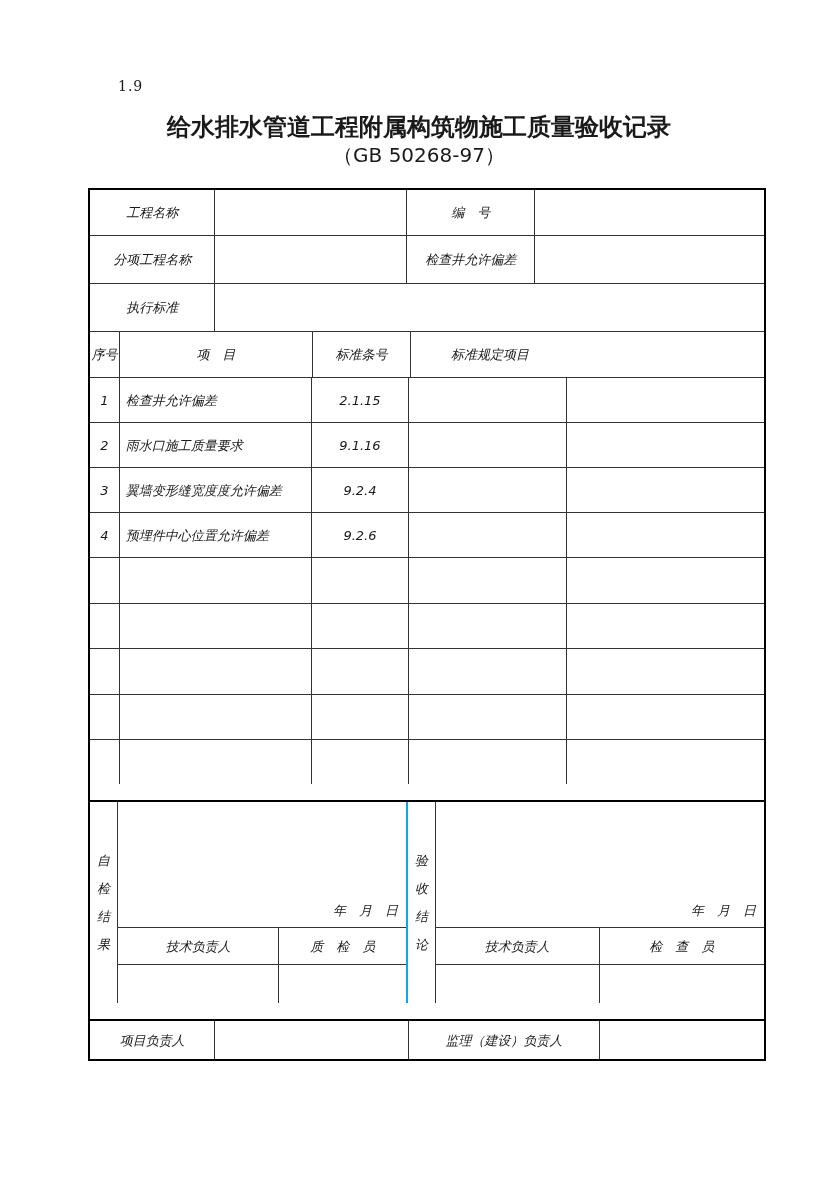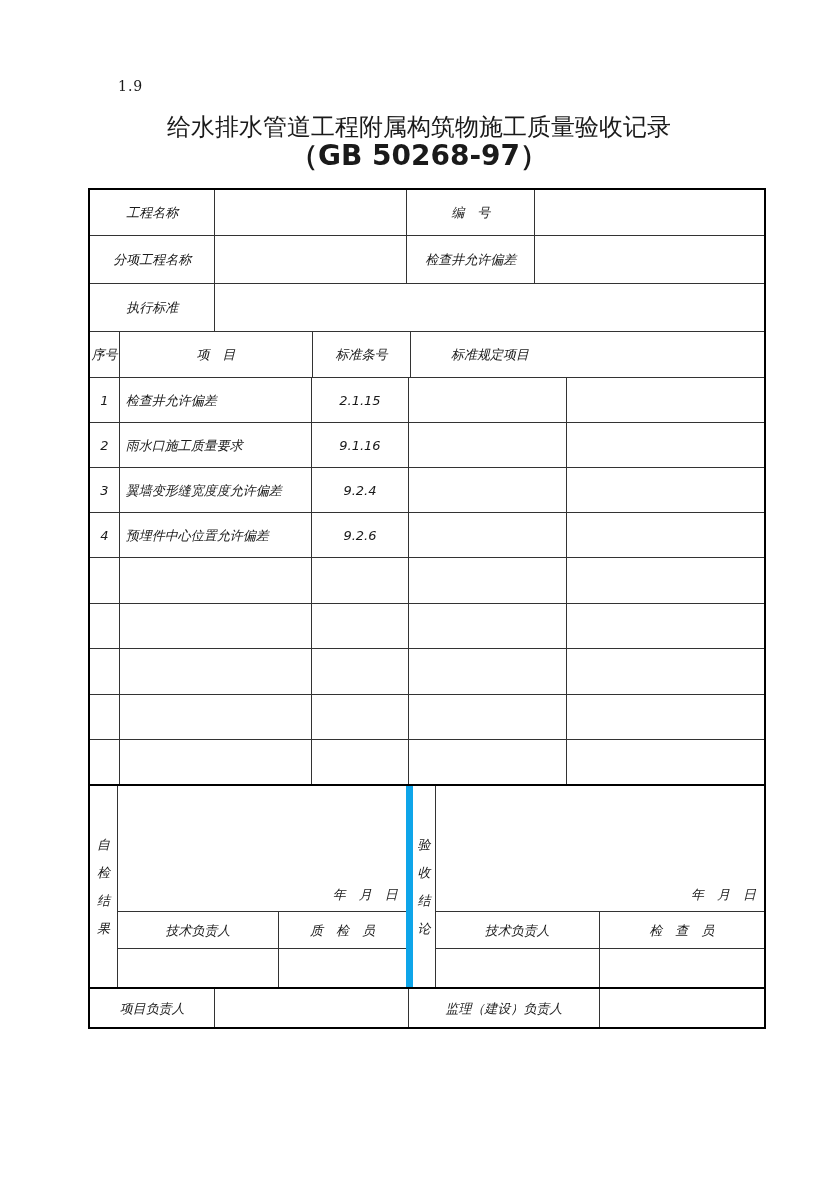--- a/index.html
+++ b/index.html
@@ -13,48 +13,48 @@
   .section-number {
     position: absolute; left: 118px; top: 78px;
     font-family: "DejaVu Serif", serif;
     font-size: 14px; letter-spacing: 1px;
   }
   .title-block {
     position: absolute; left: 0; top: 112px; width: 838px;
     text-align: center;
   }
   .doc-title {
-    font-size: 24px; font-weight: normal; line-height: 30px;
+    font-size: 24px; font-weight: bold; line-height: 30px;
     letter-spacing: 0px;
   }
   .doc-subtitle {
-    font-size: 28px; font-weight: bold; line-height: 27px;
+    font-size: 20px; font-weight: normal; line-height: 27px;
   }
   
   .tbl {
     position: absolute; left: 88px; top: 188px;
     width: 678px;
     border: 2px solid #000;
     font-size: 13px;
   }
   .row { display: flex; border-top: 1px solid #333; font-style: italic; }
   .row:first-child { border-top: none; }
-  .row.thick-top { border-top: 2px solid #000; }
+  .row.thick-top { border-top: 2px solid #000; margin-top: 16px; }
   .cell {
     display: flex; align-items: center; justify-content: center;
     border-left: 1px solid #333;
     overflow: hidden;
     line-height: 17px;
   }
   .cell:first-child { border-left: none; }
   .cell.left { justify-content: flex-start; padding-left: 6px; }
   
   .vstrip {
     display: flex; align-items: center; justify-content: center;
-    border-left: 7px solid #0ea5e9;
+    border-left: 2px solid #0ea5e9;
   }
   .vstrip:first-child { border-left: none; }
   .vtext {
     width: 14px; text-align: center;
     word-break: break-all; line-height: 28px;
   }
   .panel { display: flex; flex-direction: column; border-left: 1px solid #333; }
   .panel-blank {
     display: flex; align-items: flex-end; justify-content: flex-end;
     padding: 0 8px 7px 0;

